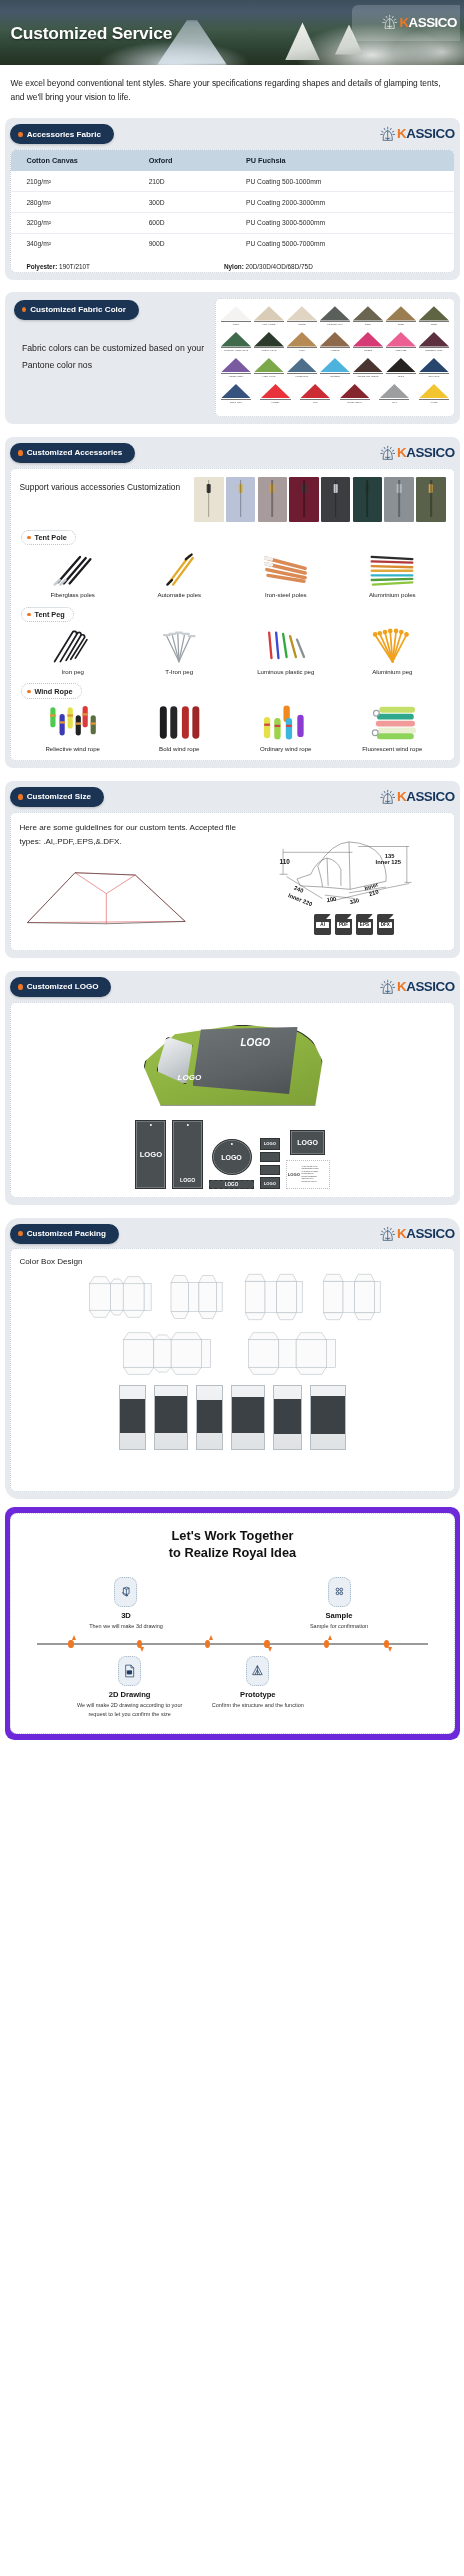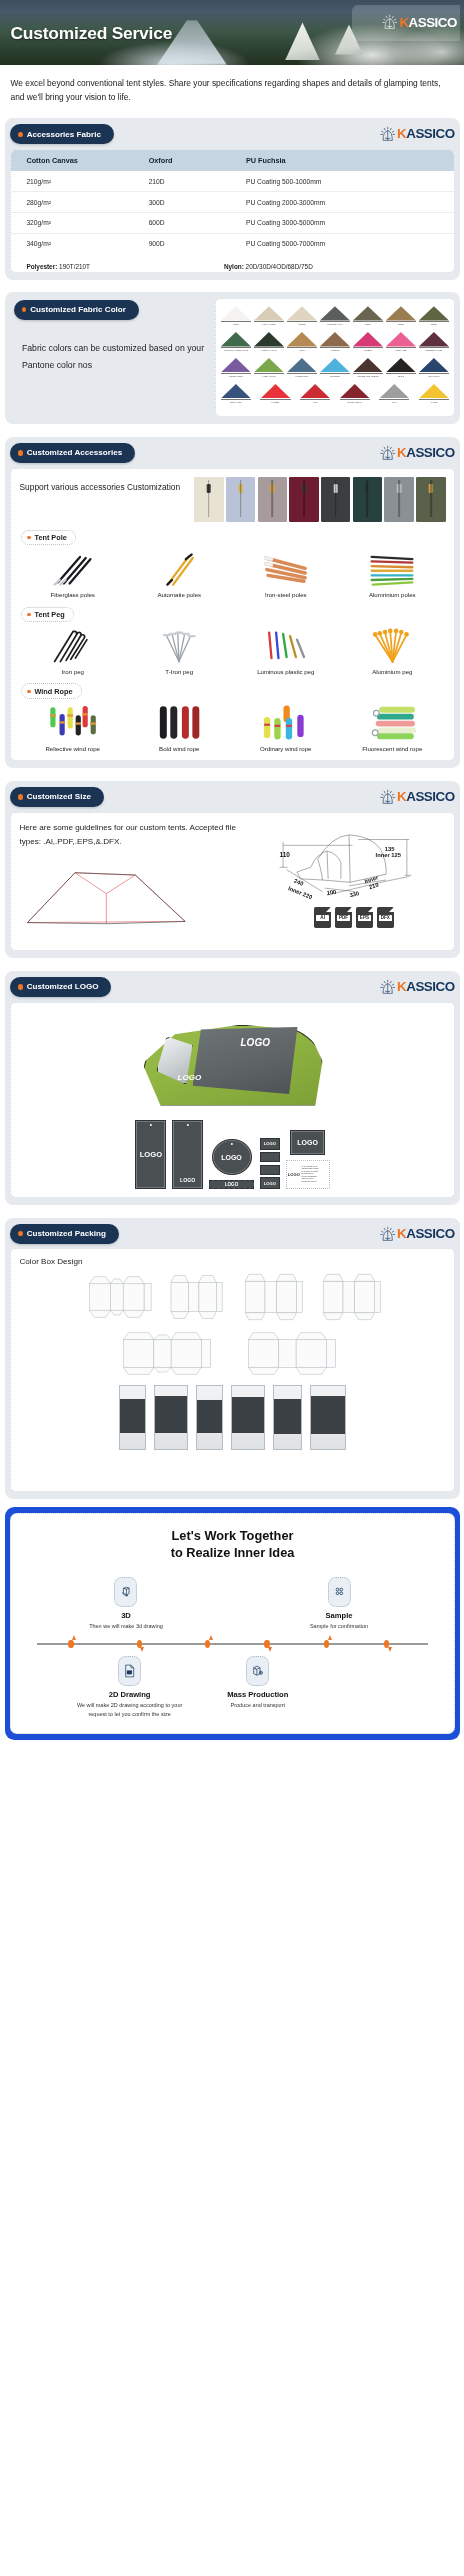--- a/index.html
+++ b/index.html
@@ -174,21 +174,21 @@
     font-size: 7.3px; font-weight: bold;
     margin: 8.1px 0 3.5px 1.2px;
   }
   .subpill .dot { width: 3.5px; height: 3.5px; border-radius: 50%; background: #ef7622; }
   .item-grid { display: flex; }
   .item { flex: 1; text-align: center; }
   .item .art { height: 38px; position: relative; margin: 1.2px 3.5px 3.5px 3.5px; }
   .item .cap { font-size: 6.1px; color: #222; }
 
   
-  .size-row { display: flex; gap: 10px; }
+  .size-row { display: flex; gap: 10px; align-items: center; }
   .size-left { width: 56%; }
   .size-left .txt { font-size: 8.1px; line-height: 1.8; }
   .size-right { width: 44%; position: relative; }
   .filetypes { display: flex; gap: 3.5px; justify-content: center; margin-top: 3.5px; }
   .ft {
     width: 17.4px; height: 21px; background: #3c3c3c; border-radius: 1.7px;
     position: relative; display: flex; align-items: center; justify-content: center;
   }
   .ft span {
     background: #fff; color: #222; font-size: 4.6px; font-weight: bold;
@@ -233,21 +233,21 @@
   
   .pack-title { font-size: 8.1px; margin-bottom: 5.8px; }
   .box-grid { display: flex; flex-direction: column; gap: 5.8px; align-items: center; }
   .box-line { display: flex; gap: 8.1px; justify-content: center; align-items: flex-end; }
   .pkgbox { background: linear-gradient(180deg,#f2f3f4 0%, #dfe2e4 100%); border: 0.6px solid #b6bdc3; position: relative; }
   .pkgbox .dark { position: absolute; left: 0; right: 0; background: #3c4145; }
 
   
   .process {
     margin: 8.1px 4.6px 9.3px 4.6px;
-    background: #1d4ed8;
+    background: #6d28d9;
     border-radius: 9.3px;
     padding: 5.8px;
   }
   .process-inner {
     background: #fff; border: 0.6px dotted #c9d2da; border-radius: 7px;
     padding: 12.8px 8.1px 15px 8.1px;
   }
   .pr-title { text-align: center; font-size: 12.8px; font-weight: bold; line-height: 1.35; color: #111; margin-bottom: 15px; }
   .steps-top, .steps-bot { display: flex; }
   .step { flex: 1; text-align: center; padding: 0 2.3px; }
@@ -954,21 +954,21 @@
               <div style="font-size: 1.5px; color: rgb(51, 51, 51); line-height: 1.5;">DO NOT TUMBLE DRY</div>
               <div style="font-size: 1.5px; color: rgb(51, 51, 51); line-height: 1.5;">IRON LOW HEAT</div>
               <div style="font-size: 1.5px; color: rgb(51, 51, 51); line-height: 1.5;">DO NOT DRY CLEAN</div>
             </div>
         </div>
       </div>
     </div>
   </div>
 </div>
 
-<div class="section" style="margin-top:12.8px;">
+<div class="section" style="margin-top:12.8px;border-radius:14px;">
   <div class="sec-head">
     <div class="pill">
       <span class="dot"></span>
       <span>Customized Packing</span>
     </div>
     <div class="brand">
       <span class="mark">
         <svg viewBox="0 0 30 28" width="17.4" height="16.3">
             <g stroke="#16355c" stroke-width="1.1" fill="none" stroke-linecap="round">
               <path d="M15 2 v3 M9 4 l1.4 2.6 M21 4 l-1.4 2.6 M4.5 9 l2.6 1.5 M25.5 9 l-2.6 1.5 M3 14.5 h3 M27 14.5 h-3"></path>
@@ -1085,21 +1085,21 @@
           </div>
       </div>
     </div>
   </div>
 </div>
 
 <div class="process">
   <div class="process-inner">
     <div class="pr-title">
       <div>Let's Work Together</div>
-      <div>to Realize Inner Idea</div>
+      <div>to Realize Royal Idea</div>
     </div>
 
     <div class="steps-top">
       <div class="step">
         <div class="badge">
           <svg width="12.8" height="12.8" viewBox="0 0 24 24" fill="none" stroke="#16355c" stroke-width="1.3" stroke-linecap="round">
             <path d="M7 6 L12 4 L17 6 L17 16 L12 18 L7 16 Z"></path>
               <path d="M7 6 L12 8 L17 6"></path>
               <path d="M12 8 L12 18"></path>
             <path d="M5 14 a7 7 0 0 0 9 6"></path>
@@ -1148,28 +1148,26 @@
             <rect x="7" y="12" width="10" height="7" fill="#16355c" stroke="none"></rect>
             <text x="12" y="17.8" font-size="5.5" fill="#fff" text-anchor="middle" font-family="Liberation Sans, sans-serif" font-weight="bold">2D</text>
           </svg>
         </div>
         <div class="nm">2D Drawing</div>
         <div class="ds">We will make 2D drawing according to your request to let you confirm the size</div>
       </div>
       <div class="step">
         <div class="badge">
           <svg width="12.8" height="12.8" viewBox="0 0 24 24" fill="none" stroke="#16355c" stroke-width="1.3" stroke-linejoin="round">
-            <path d="M5 7 L11 4 L17 7 L17 18 L11 21 L5 18 Z"></path>
-              <path d="M5 7 L11 10 L17 7"></path>
-              <path d="M11 10 L11 21"></path>
-            <path d="M7.5 8.5 L9.5 9.4"></path>
-            <circle cx="18.5" cy="16.5" r="3"></circle>
-              <circle cx="18.5" cy="16.5" r="1"></circle>
+            <path d="M12 3 L3 20 h18 Z"></path>
+              <path d="M12 3 v17"></path>
+              <path d="M12 11 L7.5 20"></path>
+              <path d="M12 11 L16.5 20"></path>
           </svg>
         </div>
-        <div class="nm">Mass Production</div>
-        <div class="ds">Produce and transport</div>
+        <div class="nm">Prototype</div>
+        <div class="ds">Confirm the structure and the function</div>
       </div>
       <div class="spacer-step"></div>
     </div>
   </div>
 </div>
 
 
 </body></html>

